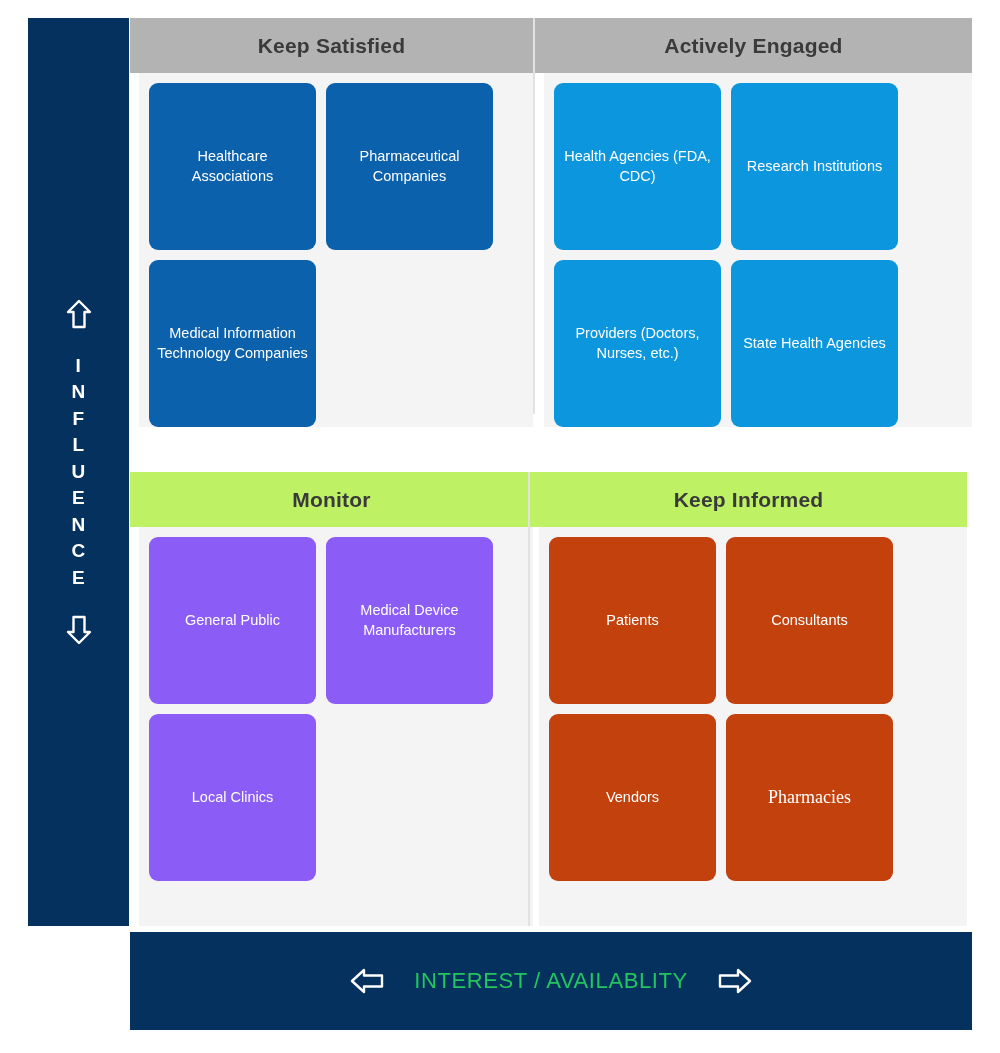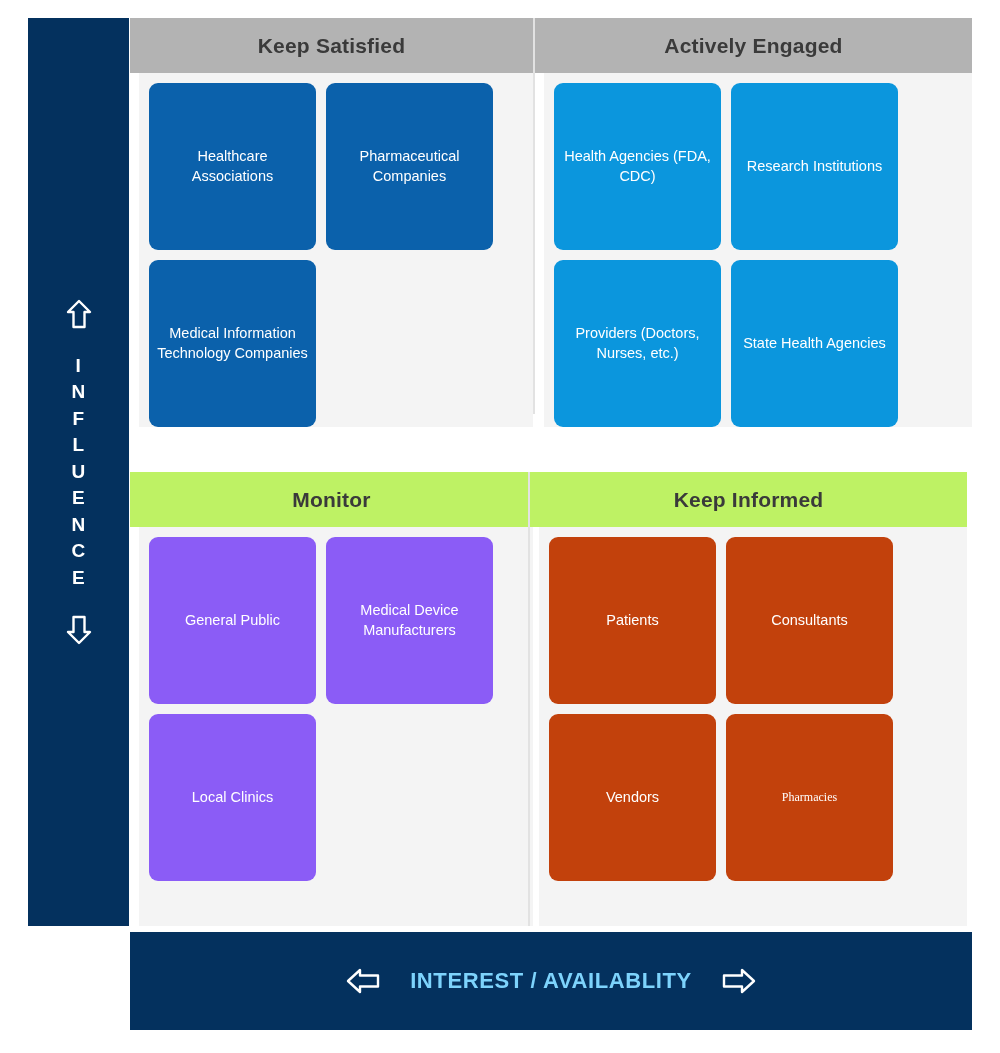--- a/index.html
+++ b/index.html
@@ -71,23 +71,23 @@
     height: 98px;
     background: #04315e;
     display: flex;
     align-items: center;
     justify-content: center;
     gap: 30px;
     color: #ffffff;
   }
   .x-axis-label {
     font-size: 22px;
-    font-weight: bold;
+    font-weight: normal;
     letter-spacing: 0.6px;
-    color: #7dd3fc;
+    color: #22c55e;
     white-space: nowrap;
   }
   .x-axis-arrow svg { display: block; }
 
   
   .grid {
     position: absolute;
     left: 130px;
     top: 18px;
     width: 842px;
@@ -147,21 +147,21 @@
     font-size: 14.5px;
     line-height: 1.32;
     padding: 6px 8px;
     box-sizing: border-box;
   }
   .card-blue-dark  { background: #0b61ab; }
   .card-blue-light { background: #0b96dd; }
   .card-green      { background: #8b5cf6; }
   .card-orange     { background: #c2410c; }
   
-  .card-serif { font-family: "Liberation Serif", serif; font-size: 12px; }
+  .card-serif { font-family: "Liberation Serif", serif; font-size: 18px; }
 </style>
 </head>
 <body>
 
 <div class="matrix-root">
 
   <div class="y-axis">
     <span class="y-axis-arrow">
       <svg width="26" height="30" viewBox="0 0 26 30" aria-hidden="true">
         <path d="M13 2 L24 13 L18.5 13 L18.5 28 L7.5 28 L7.5 13 L2 13 Z" fill="none" stroke="#ffffff" stroke-width="2.4" stroke-linejoin="round"></path>

